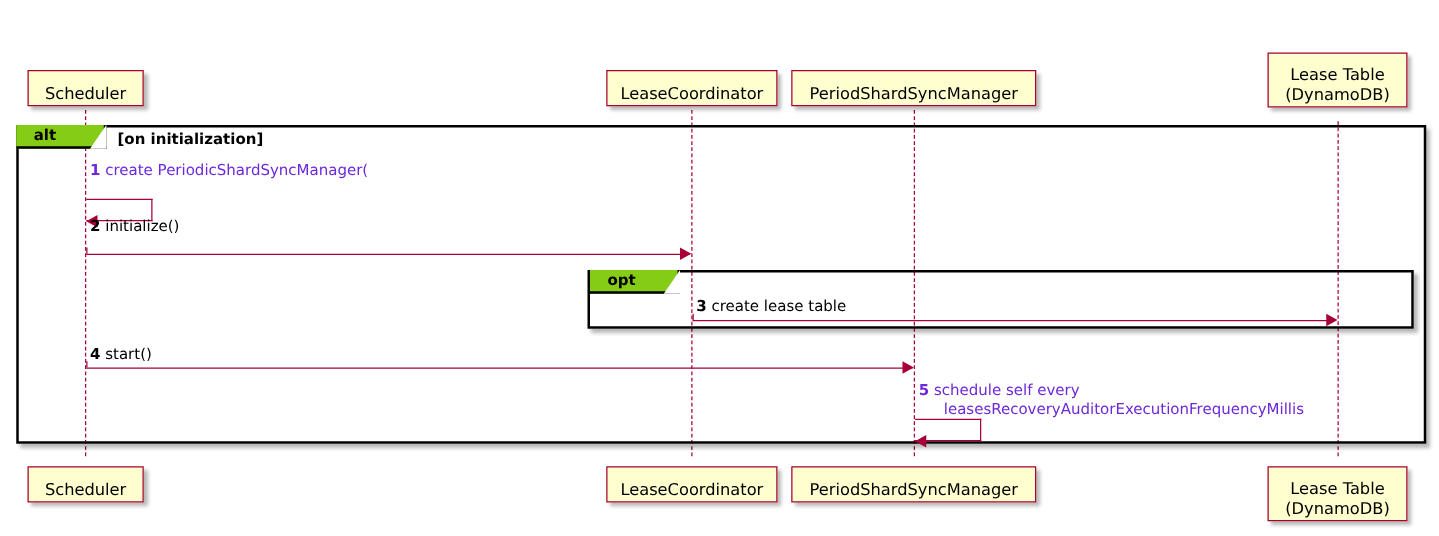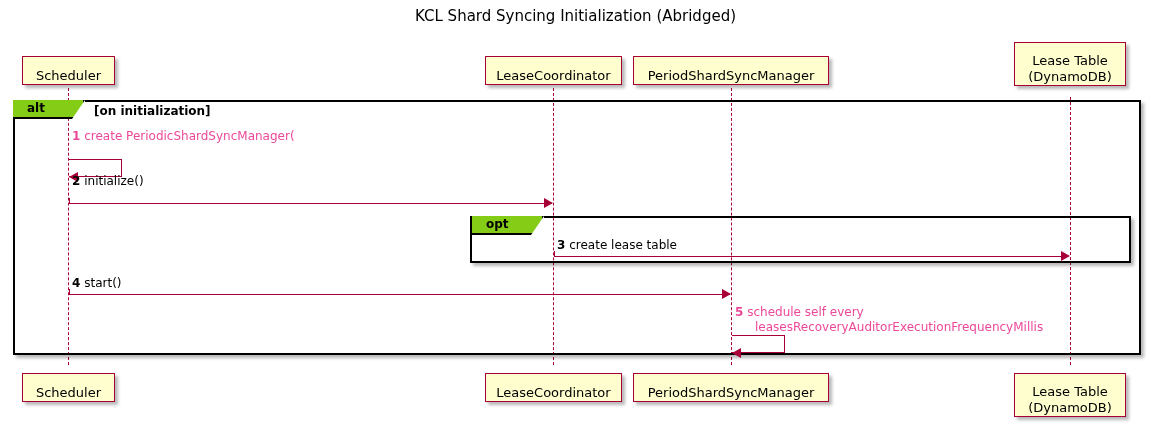--- a/index.html
+++ b/index.html
@@ -117,39 +117,38 @@
     line-height: 14px;
     white-space: nowrap;
   }
   .msg-num {
     font-weight: bold;
     font-size: 12px;
   }
   .msg-text-block {
     position: absolute;
     font-size: 12px;
-    color: #ec4899;
+    color: #6d28d9;
     line-height: 15px;
     white-space: nowrap;
   }
   
   .self-loop {
     position: absolute;
     border-top: 1.5px solid #A80036;
     border-right: 1.5px solid #A80036;
     border-bottom: 1.5px solid #A80036;
     box-sizing: border-box;
   }
 </style>
 </head>
 <body>
 
 <div id="canvas">
 
-  <div class="diagram-title">KCL Shard Syncing Initialization (Abridged)</div>
 
   <div class="lifeline" style="left:68px; top:88px; height:277px;"></div>
   <div class="lifeline" style="left:553px; top:88px; height:277px;"></div>
   <div class="lifeline" style="left:731px; top:88px; height:277px;"></div>
   <div class="lifeline" style="left:1070px; top:97px; height:268px;"></div>
 
   <div class="participant" style="left:22px; top:56px; width:93px; height:29px;">
     <span>Scheduler</span>
   </div>
   <div class="participant" style="left:485px; top:56px; width:137px; height:29px;">

